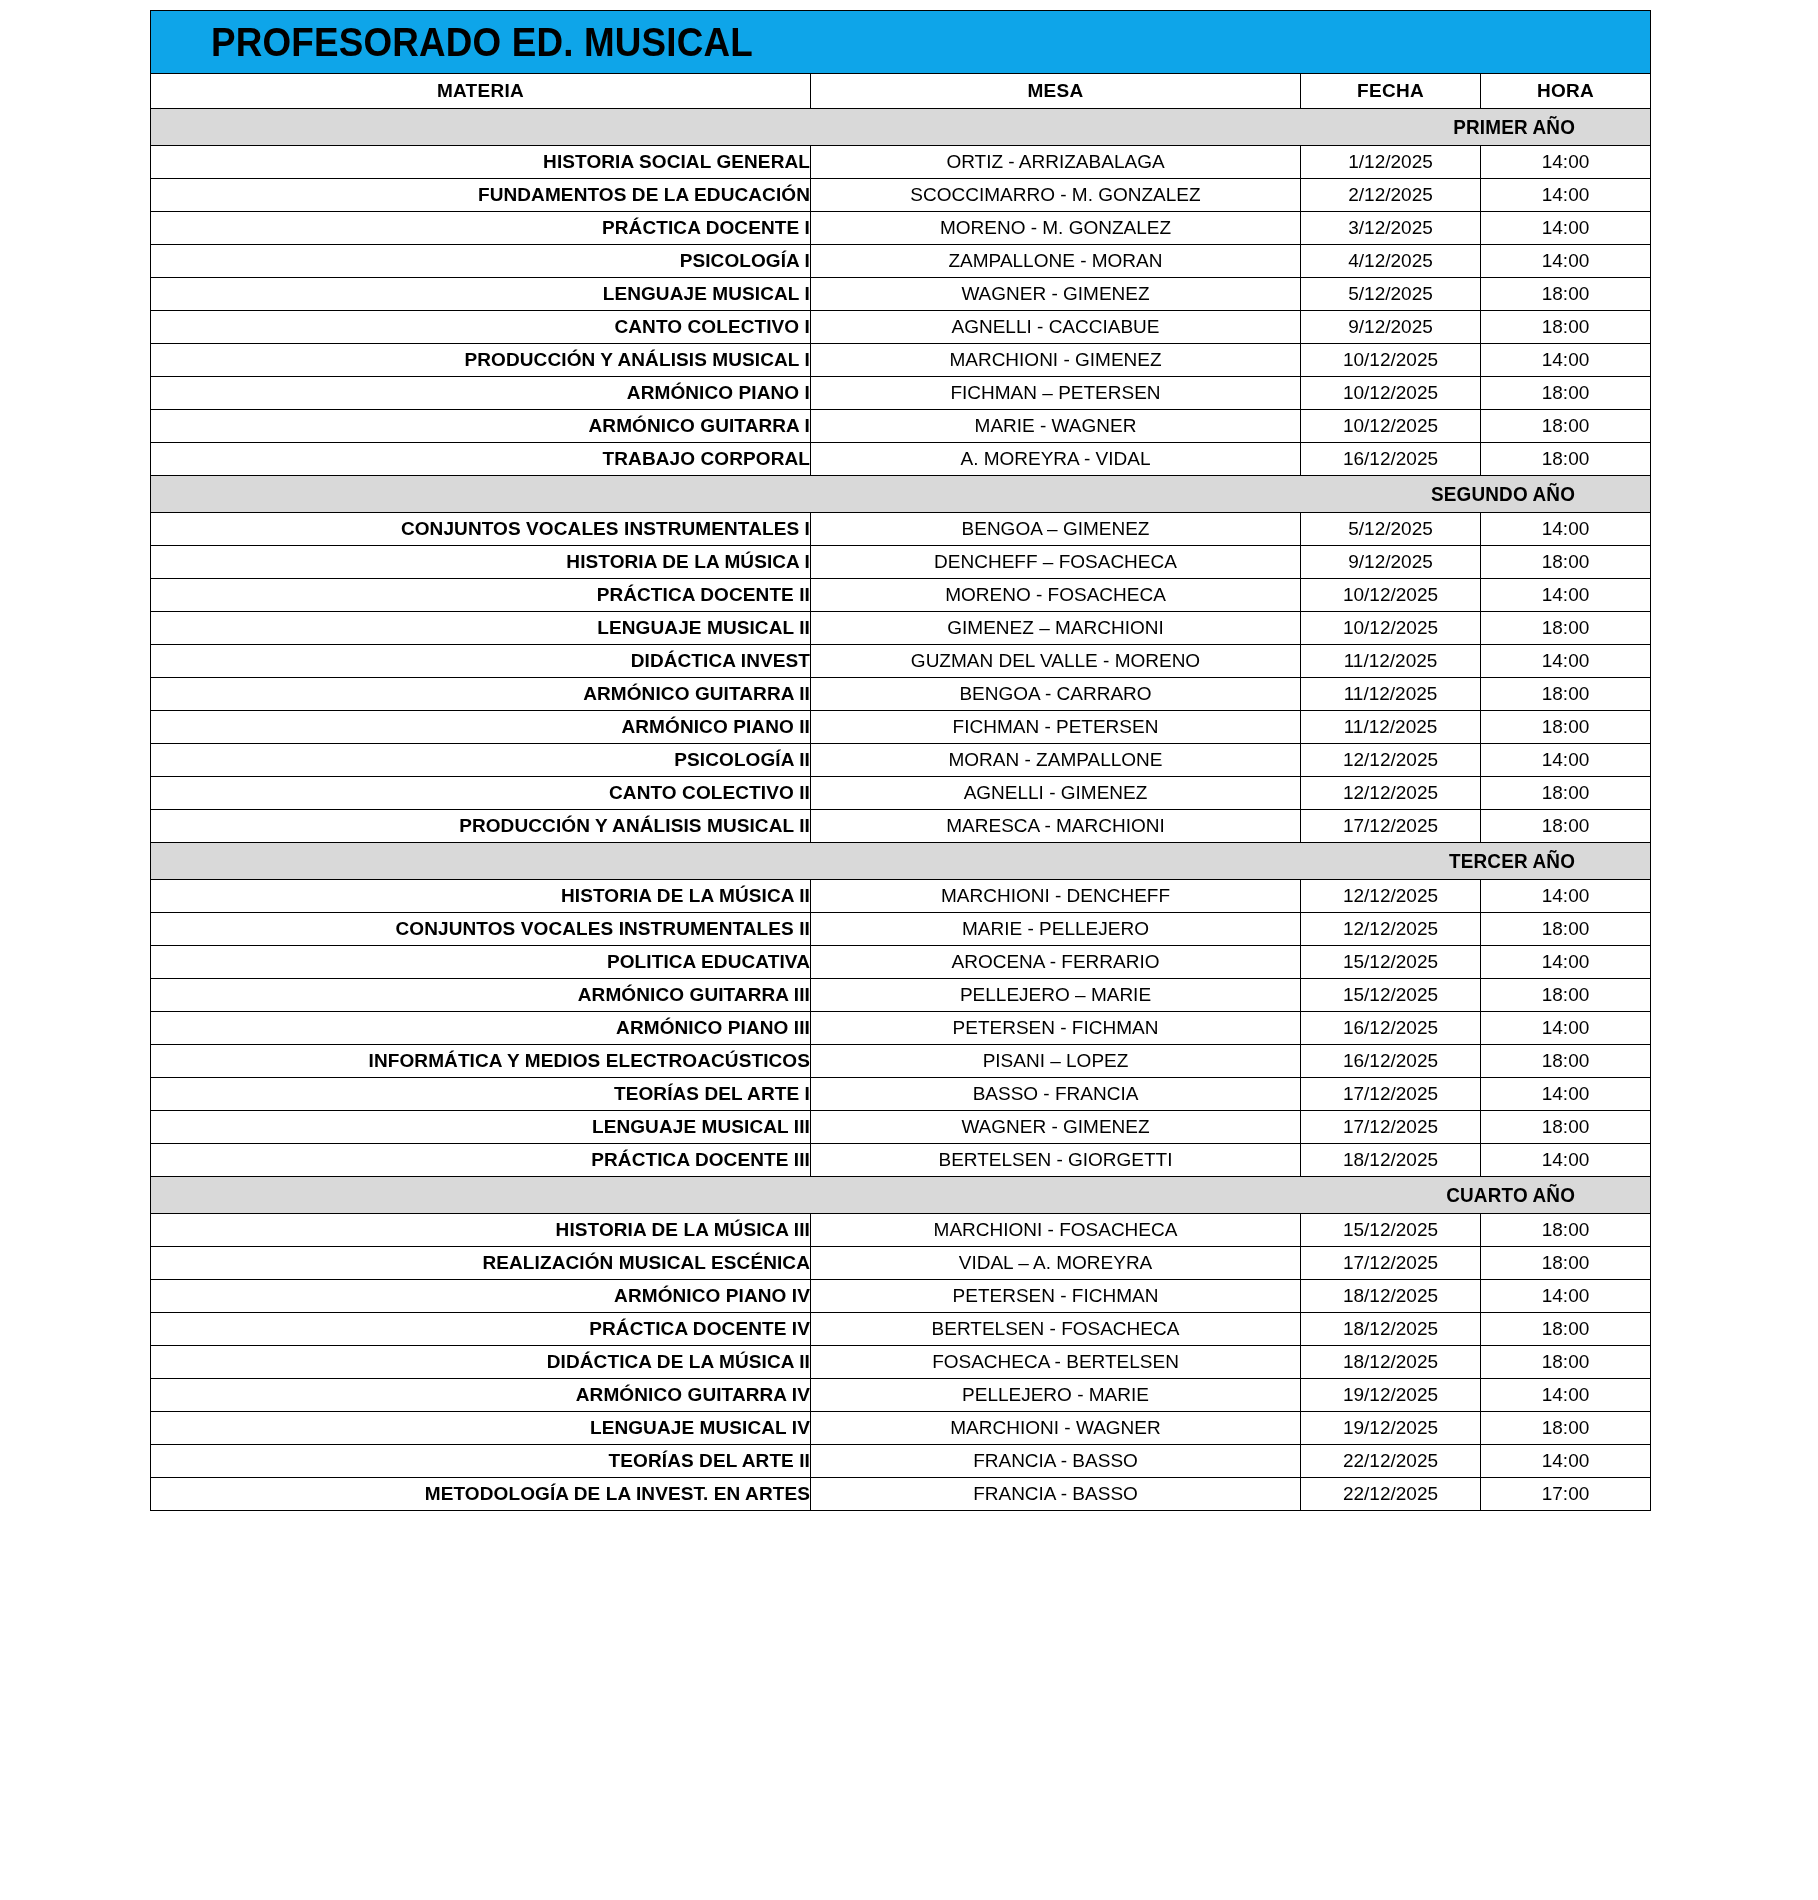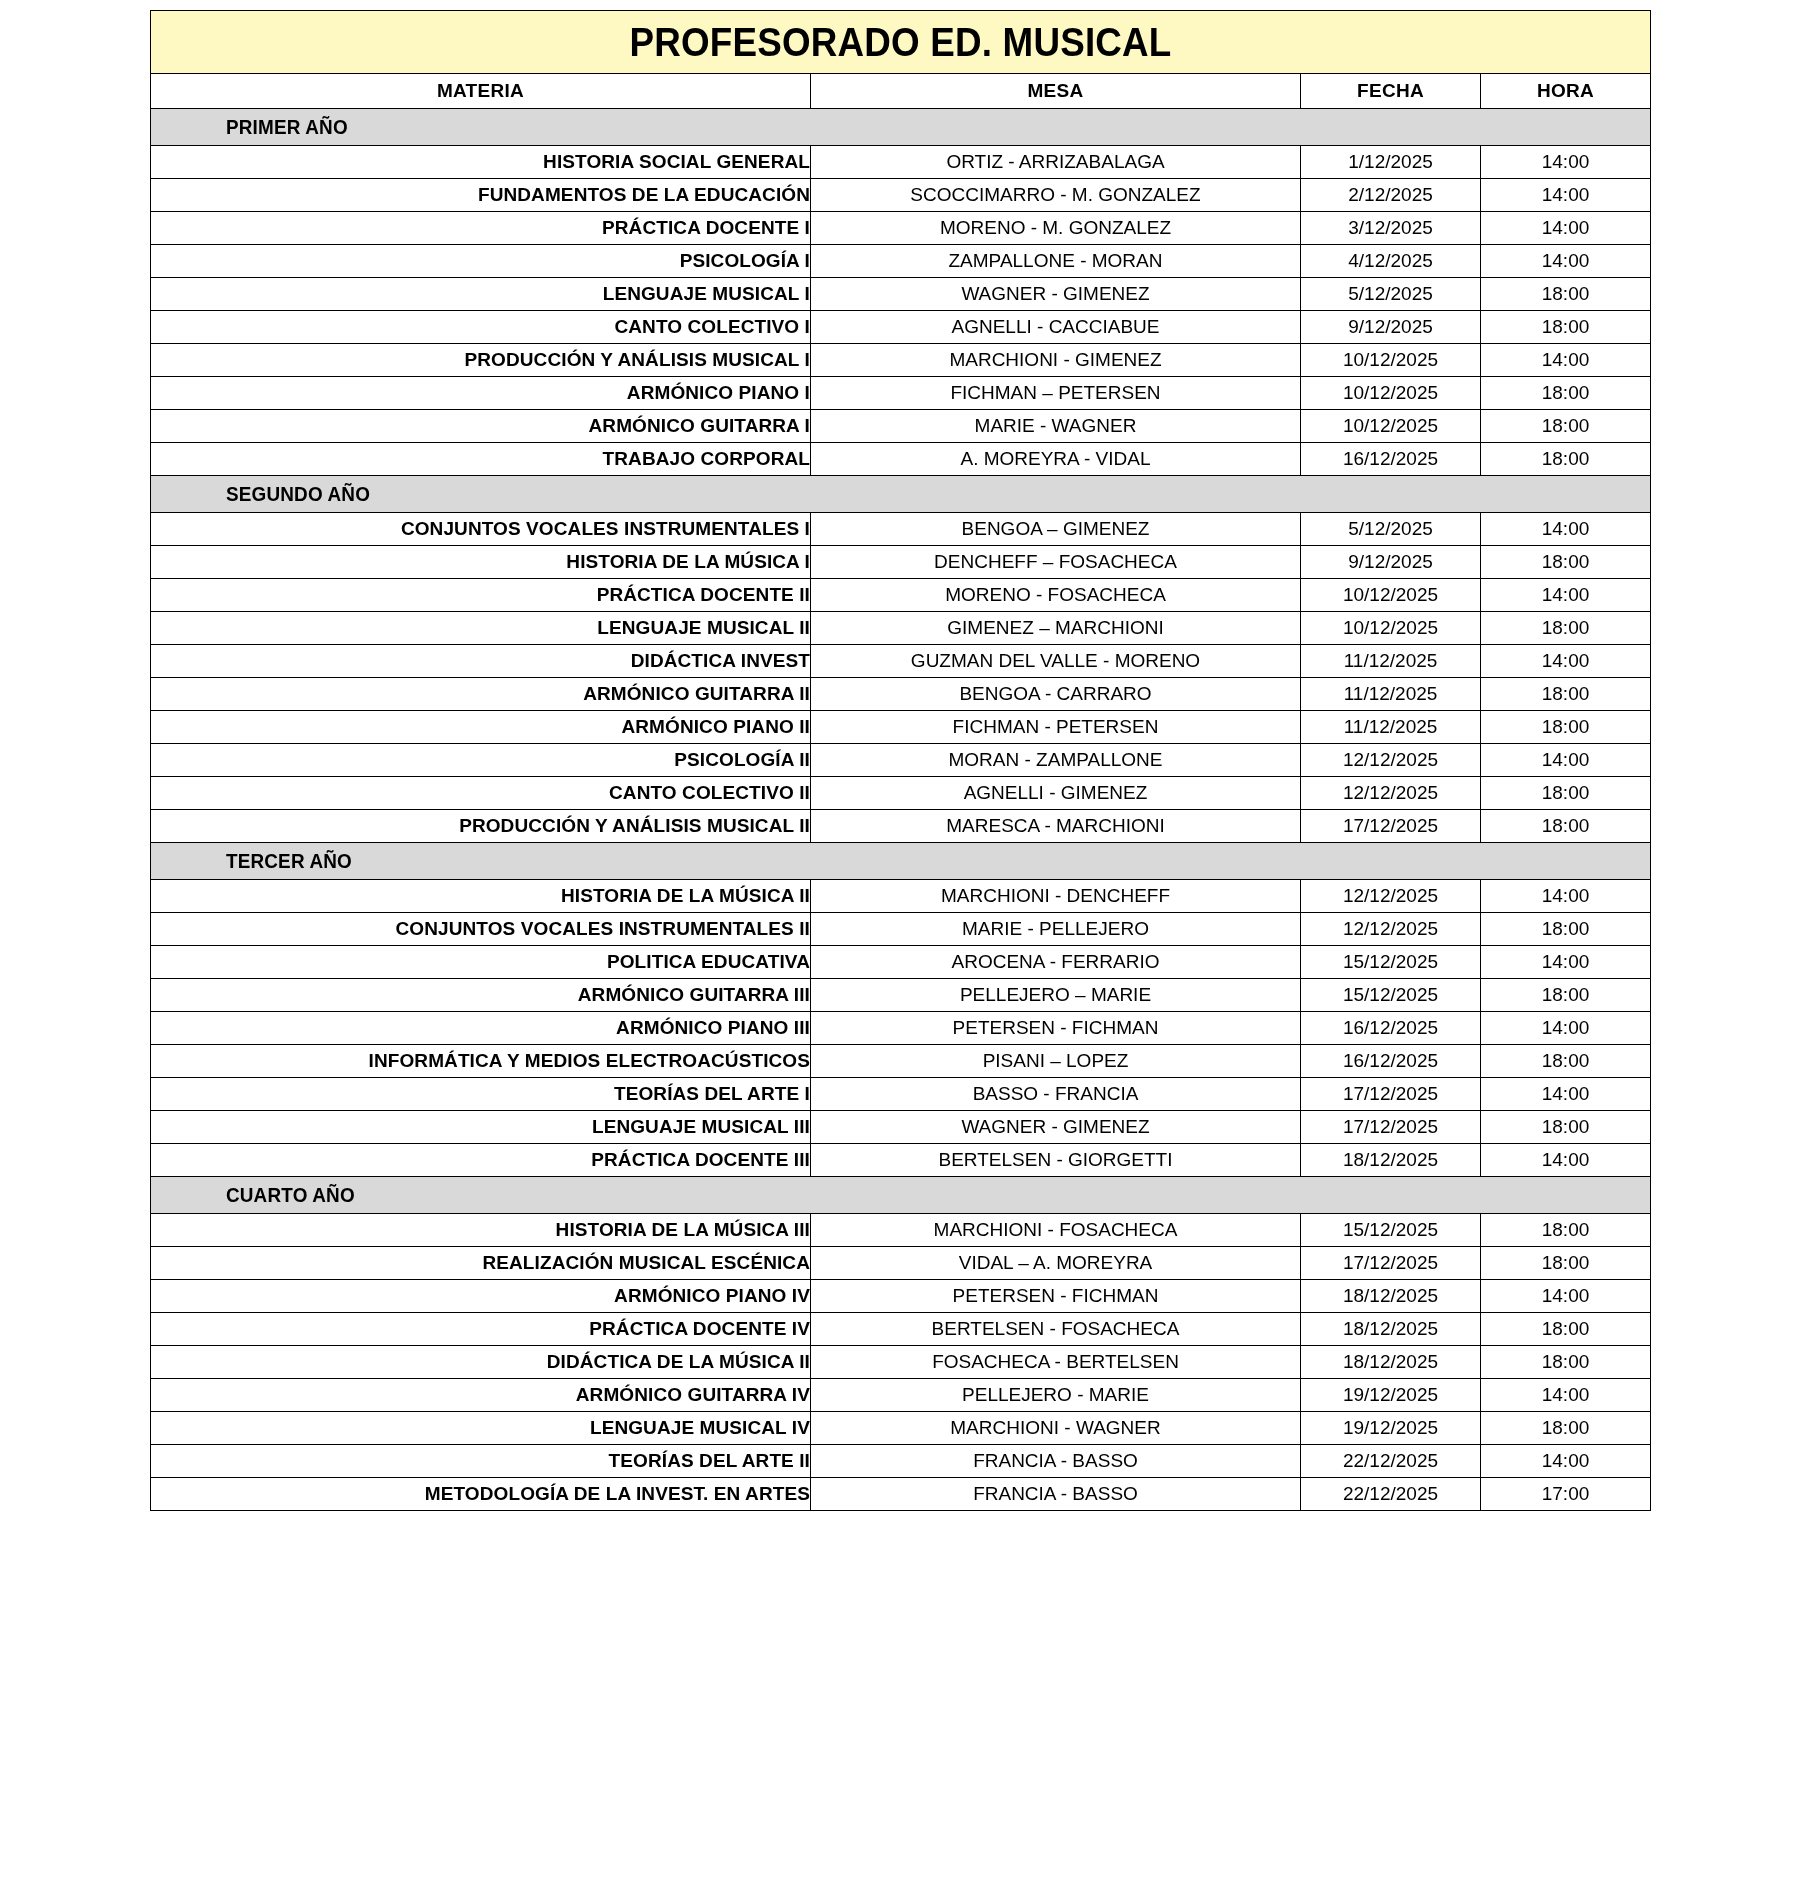--- a/index.html
+++ b/index.html
@@ -26,43 +26,42 @@
     border: 1px solid #000000;
     padding: 0;
     vertical-align: middle;
   }
   .col-materia { width: 660px; }
   .col-mesa    { width: 490px; }
   .col-fecha   { width: 180px; }
   .col-hora    { width: 170px; }
 
   .title-cell {
-    background: #fef9c3;
-    text-align: center;
+    background: #0ea5e9;
     font-size: 40px;
     font-weight: bold;
     letter-spacing: 0.2px;
     height: 62px;
     font-family: "Liberation Sans Narrow", "Liberation Sans", sans-serif;
   }
   .title-cell .title-text {
     display: block;
     transform: scaleX(0.92);
   }
   .head-cell {
     background: #ffffff;
     text-align: center;
     font-size: 19px;
     font-weight: bold;
     height: 34px;
     letter-spacing: 0.3px;
   }
   .year-cell {
     background: #d9d9d9;
-    text-align: left;
+    text-align: right;
     font-size: 21px;
     font-weight: bold;
     height: 36px;
     letter-spacing: 0.2px;
   }
   .year-cell .year-text {
     display: block;
     transform: scaleX(0.9);
   }
   td.materia {

